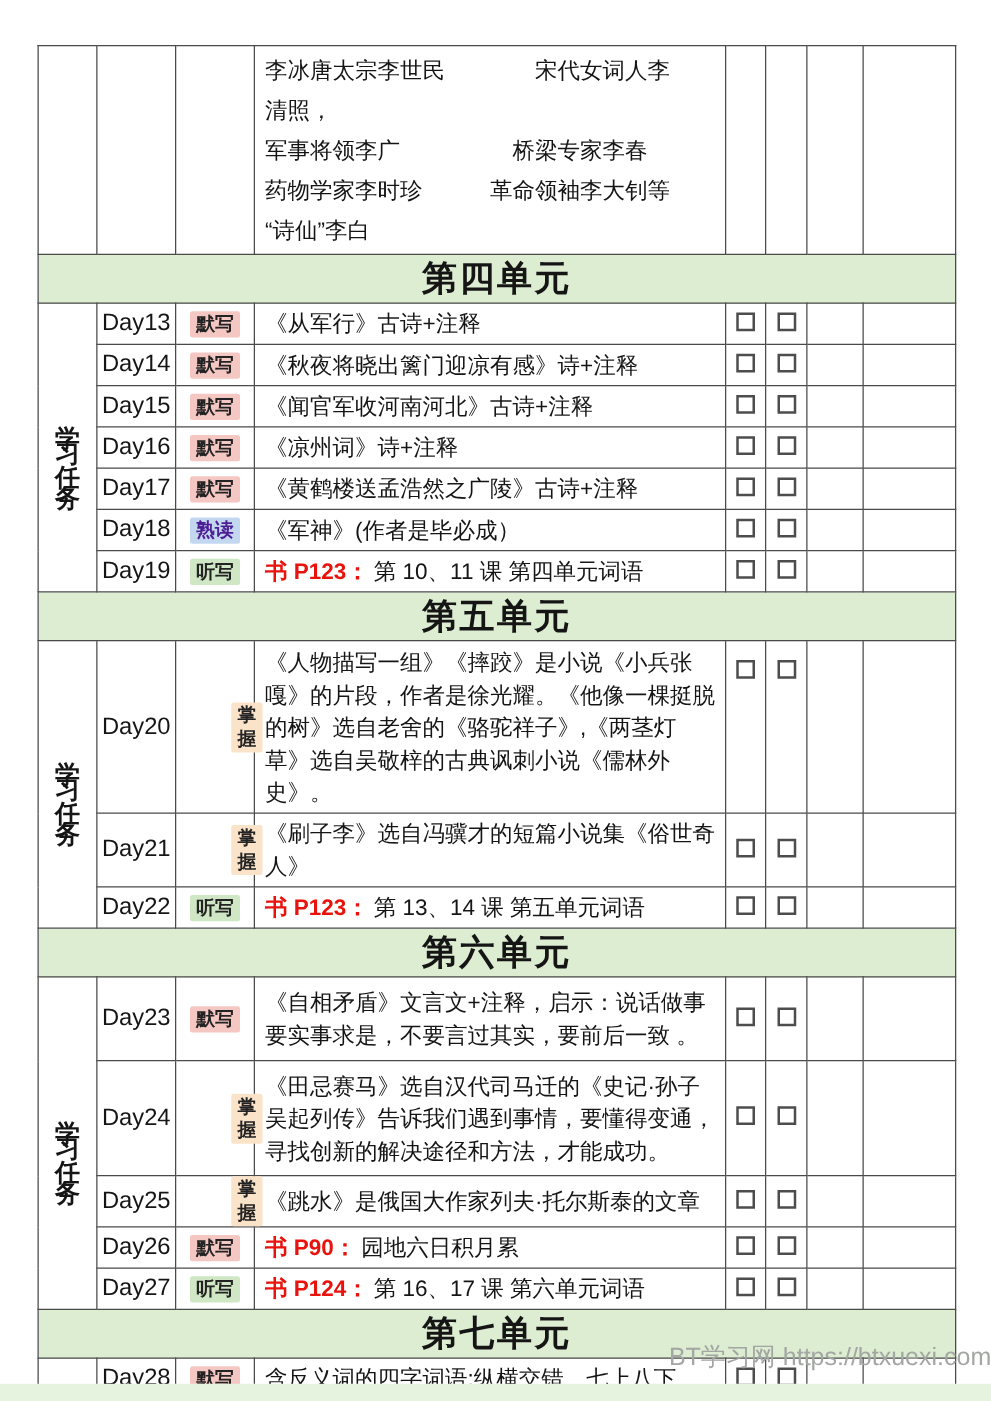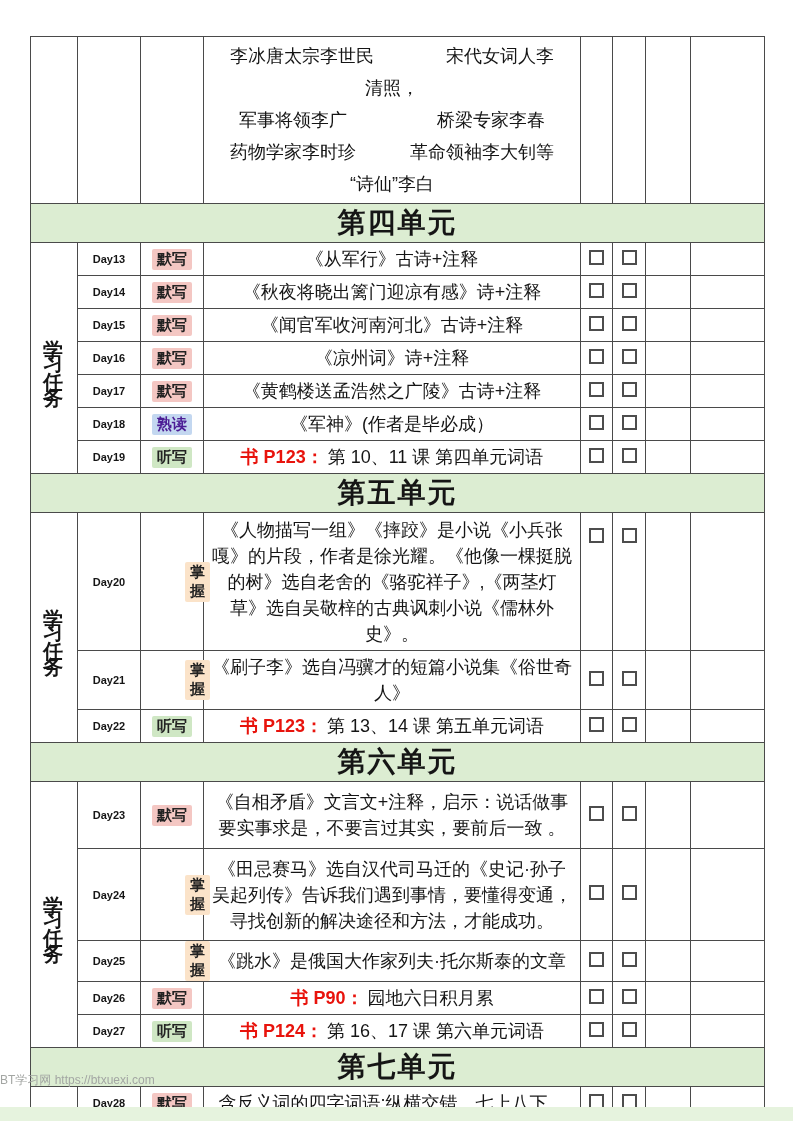--- a/index.html
+++ b/index.html
@@ -30,45 +30,45 @@
   tr.r67 td  { height:67px; }
   tr.r92 td  { height:92px; }
   tr.r138 td { height:138px; }
   tr.r162 td { height:162px; }
   td.side { text-align:center; padding:0; }
   td.side .vtext {
     display:inline-block;
     writing-mode:vertical-rl; text-orientation:upright;
     font-weight:bold; font-size:20px; letter-spacing:16px;
   }
-  td.day { text-align:center; font-weight:bold; font-size:11px; }
+  td.day { text-align:center; font-weight:normal; font-size:19px; }
   td.tagcell { text-align:center; }
   .tag {
     display:inline-block; padding:1px 5px; font-weight:bold;
     font-size:15px; border-radius:2px; color:#222;
   }
   .tag.mo    { background:var(--tag-mo,#f4c7c3); }
   .tag.shu   { background:var(--tag-shu,#c3d7f0); color:#4c1d95; }
   .tag.ting  { background:var(--tag-ting,#cfe7c4); }
   .tag.zhang { background:var(--tag-zhang,#fbe3c9);margin-left:44px; }
-  td.desc { text-align:center; padding:3px 8px; line-height:26px; }
+  td.desc { text-align:left; padding:3px 8px; line-height:26px; }
   td.desc .red {
     color:var(--red-text,#e8130c);
     font-weight:bold; margin-right:4px;
   }
   td.desc.intro div { white-space:pre; line-height:32px; }
   td.cb { text-align:center; }
   td.cb.top { vertical-align:top; padding-top:14px; }
   .checkbox {
     display:inline-block; width:15px; height:15px;
     border:2px solid #4d4d4d; background:#fff;
   }
   .footer {
     position:absolute; left:0; right:0; top:1072px;
-    text-align:left; color:#a3a6a3; font-size:12px;
+    text-align:right; color:#a3a6a3; font-size:20px;
   }
   .strip {
     position:absolute; left:0; right:0; bottom:0; height:14px;
     background:#e6f3de;
   }
 </style>
 </head>
 <body>
 
 <table class="sheet">

